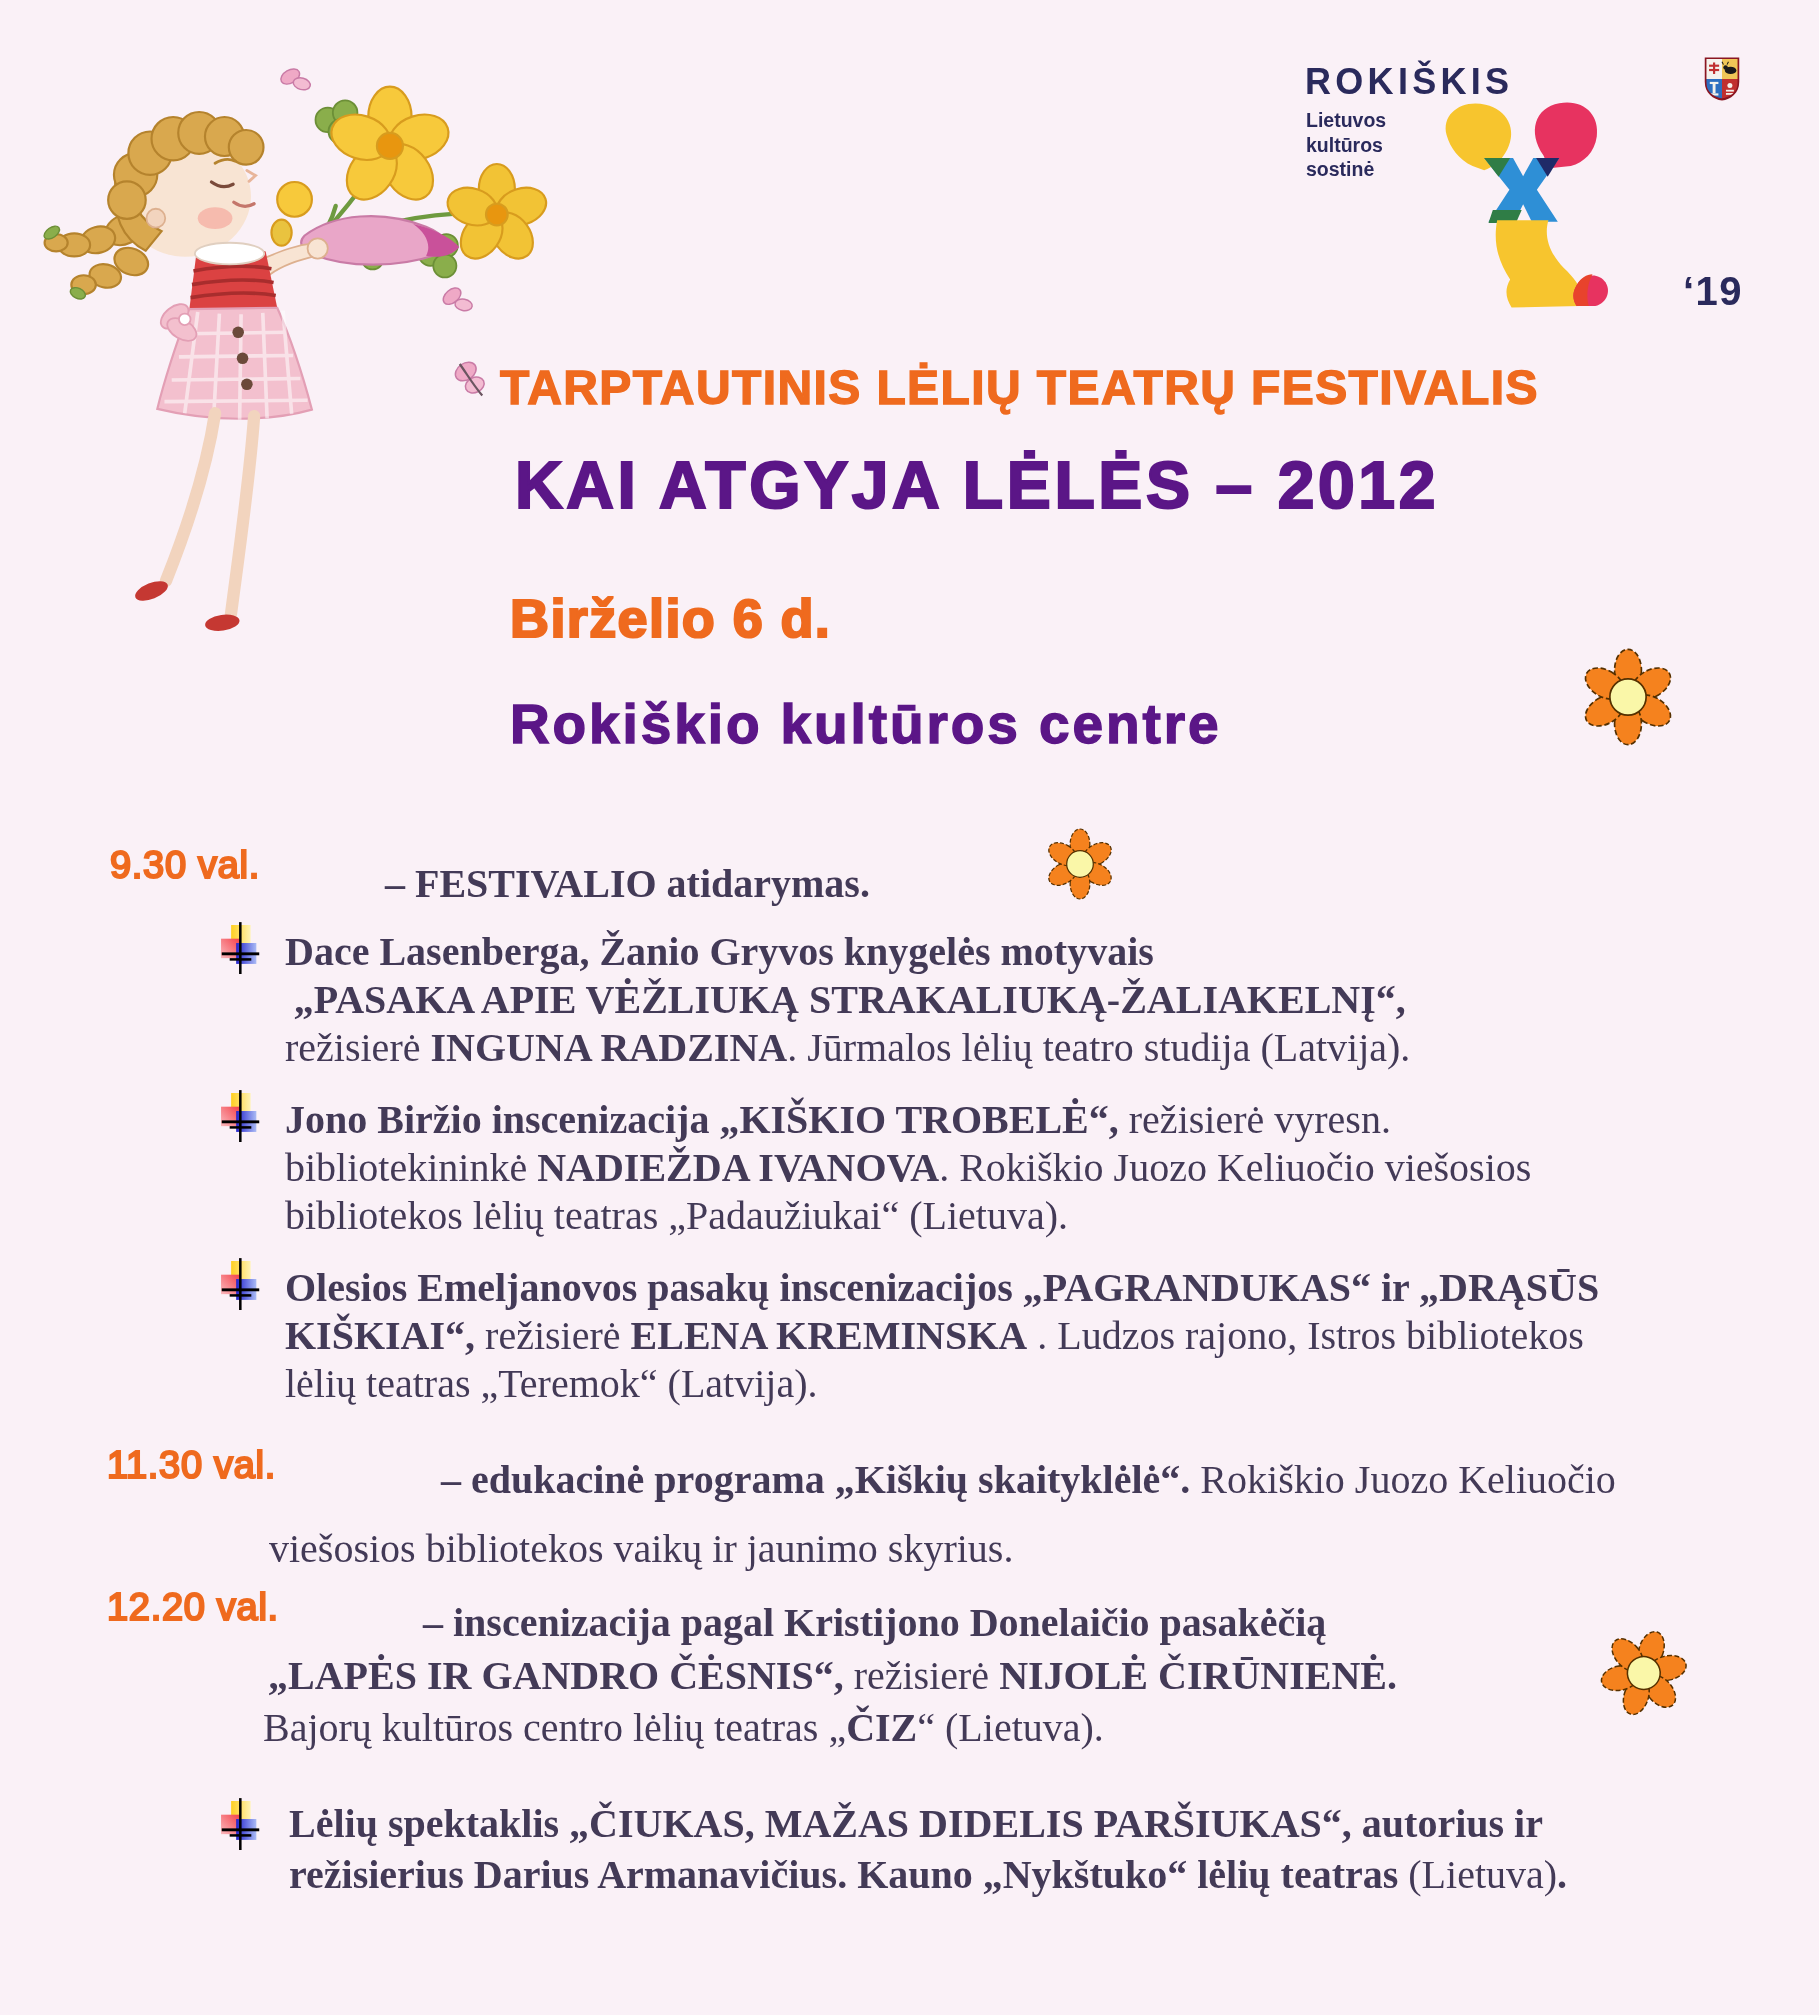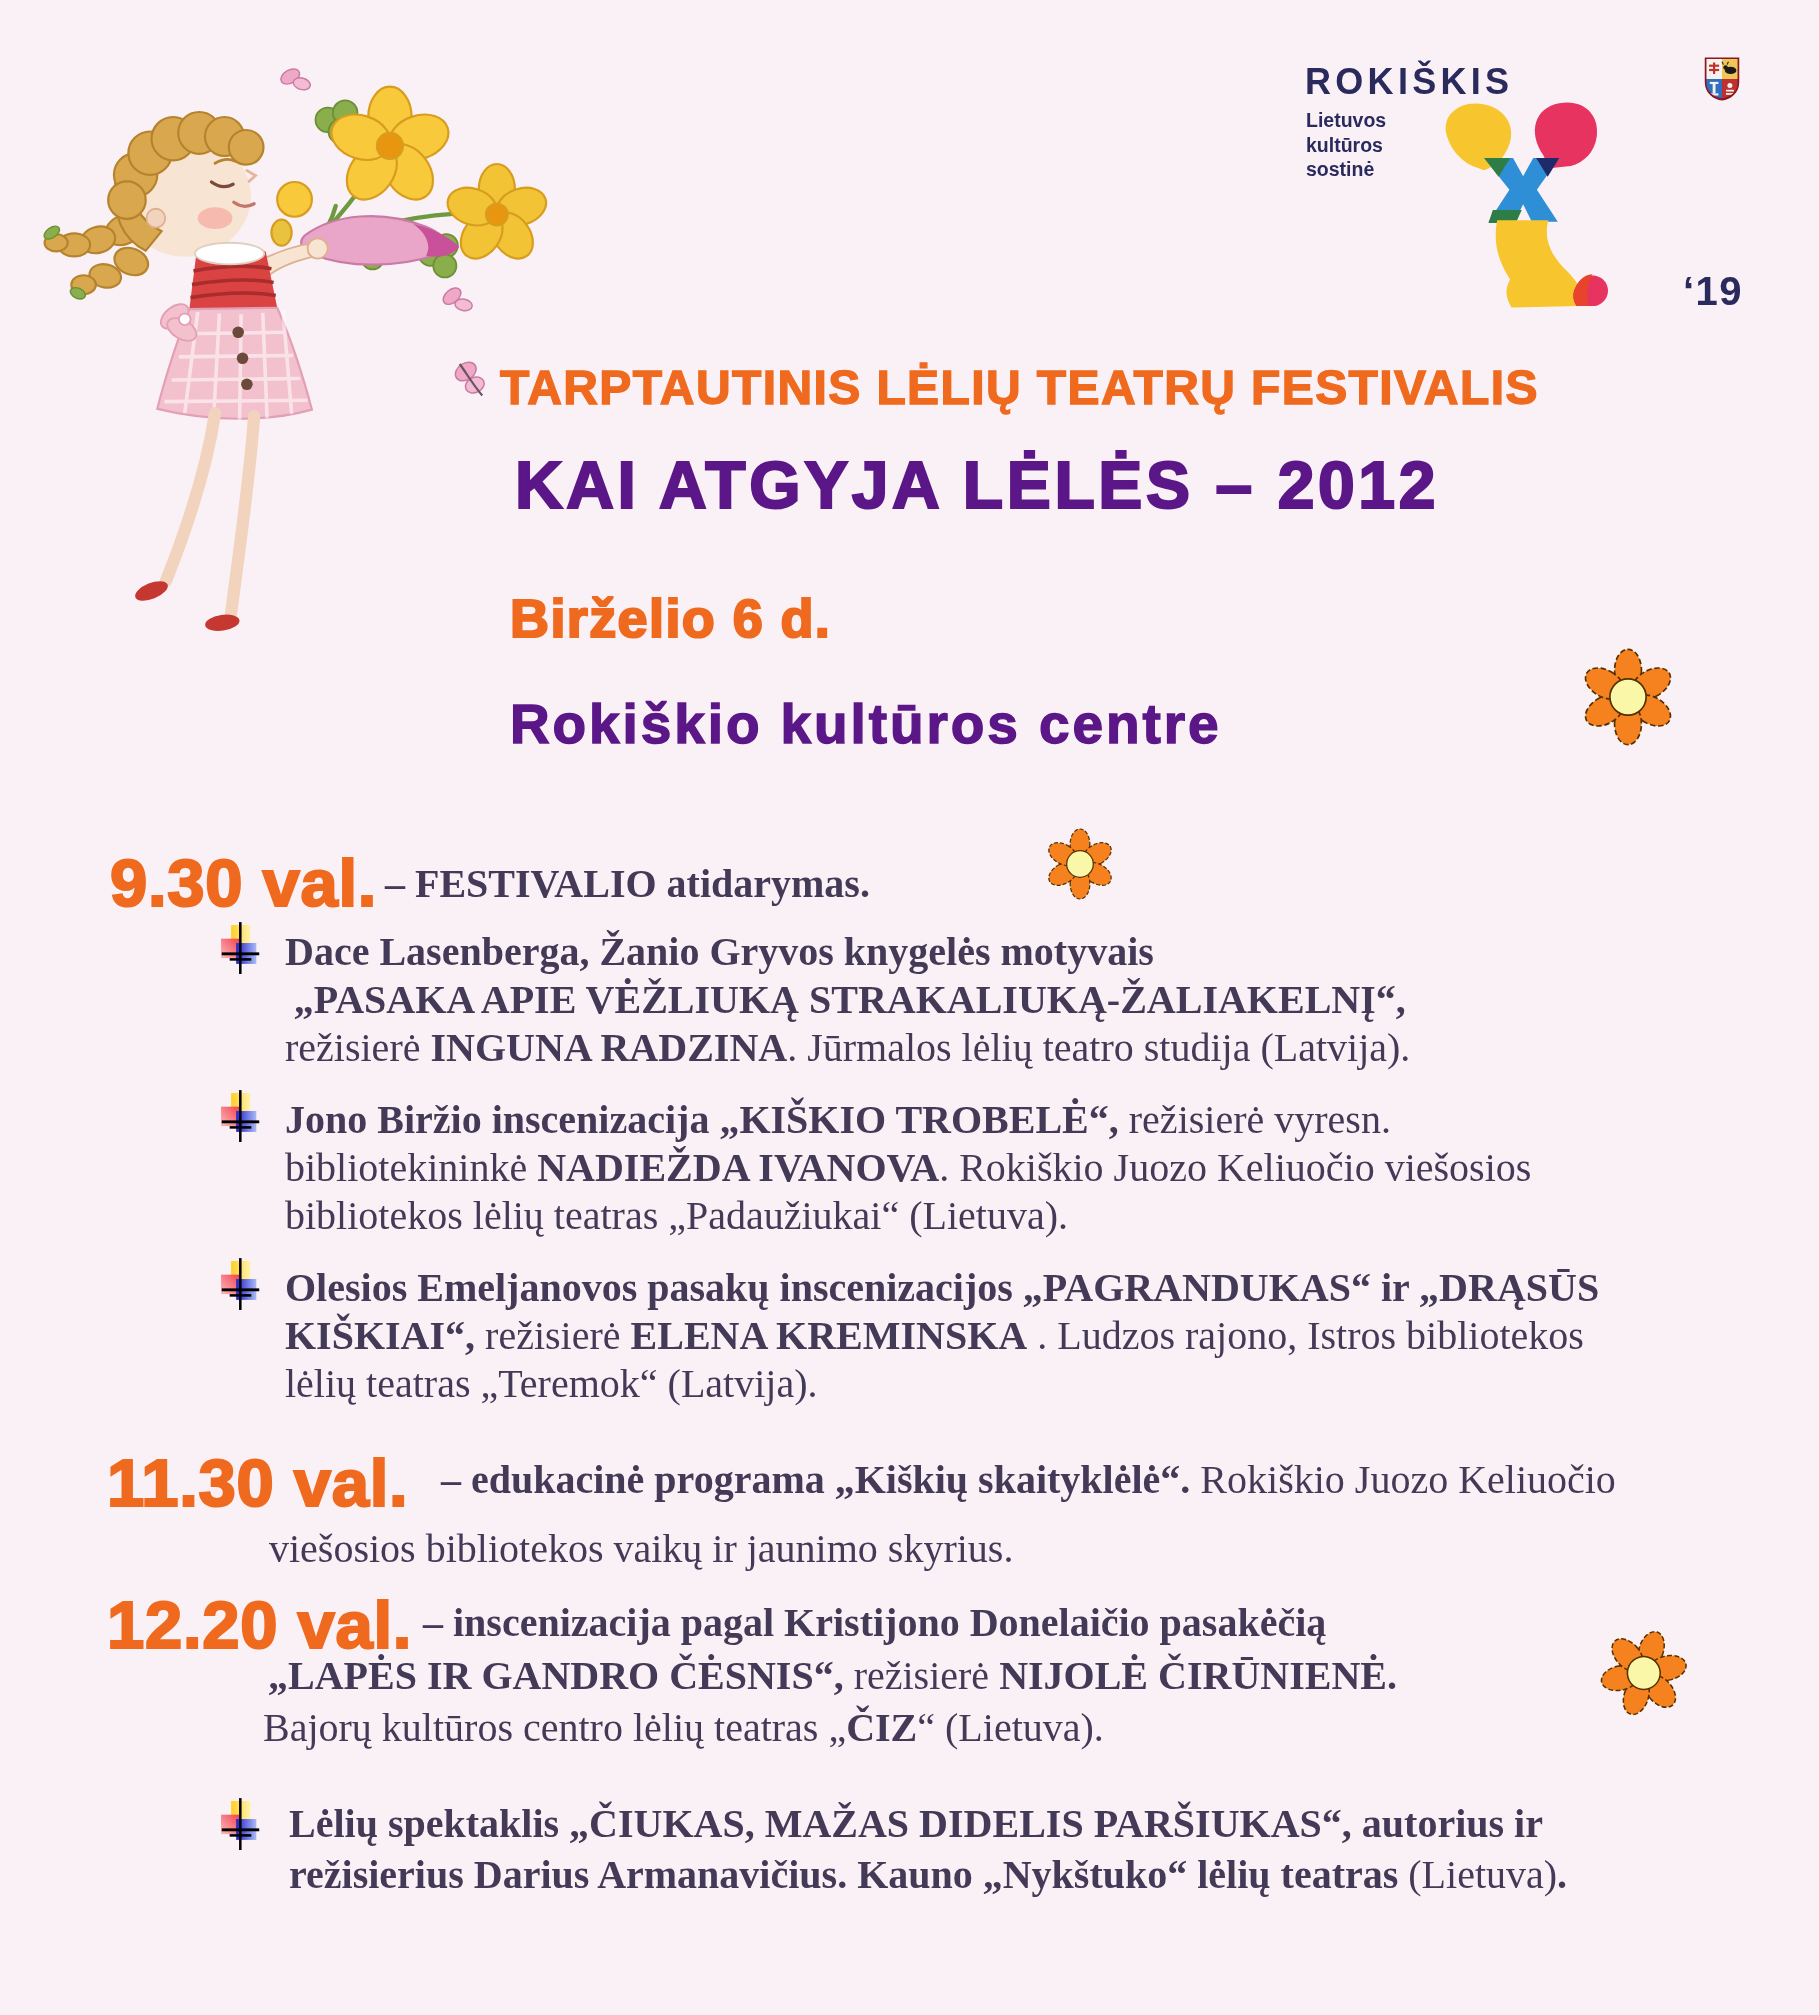--- a/index.html
+++ b/index.html
@@ -6,21 +6,21 @@
   body{width:1819px;height:2015px;background:#FAF1F7;position:relative;overflow:hidden;
        font-family:"Liberation Sans",sans-serif;}
   .abs{position:absolute;white-space:nowrap;}
   .sans{font-family:"Liberation Sans",sans-serif;font-weight:bold;}
   .serif{font-family:"Liberation Serif",serif;color:#433A57;}
   .orange{color:#EF6A1E;}
   .purple{color:#5B1687;}
   .navy{color:#2A2A5C;}
   .chunky{-webkit-text-stroke:1.4px currentColor;}
   .chunky-lg{-webkit-text-stroke:2.2px currentColor;}
-  .time{font-size:67px;font-weight:bold;-webkit-text-stroke:2.2px #EF6A1E;letter-spacing:0.7px;text-align:right;}
+  .time{font-size:38px;font-weight:normal;-webkit-text-stroke:2.2px #EF6A1E;letter-spacing:0.7px;text-align:right;}
   .heading-line{font-size:40px;}
   .body-line{font-size:40px;line-height:48px;}
   .rich span{font-weight:normal;}
   .rich .b{font-weight:bold;}
   .item .line{display:block;}
   svg{position:absolute;overflow:visible;}
 </style>
 </head>
 <body>
 

